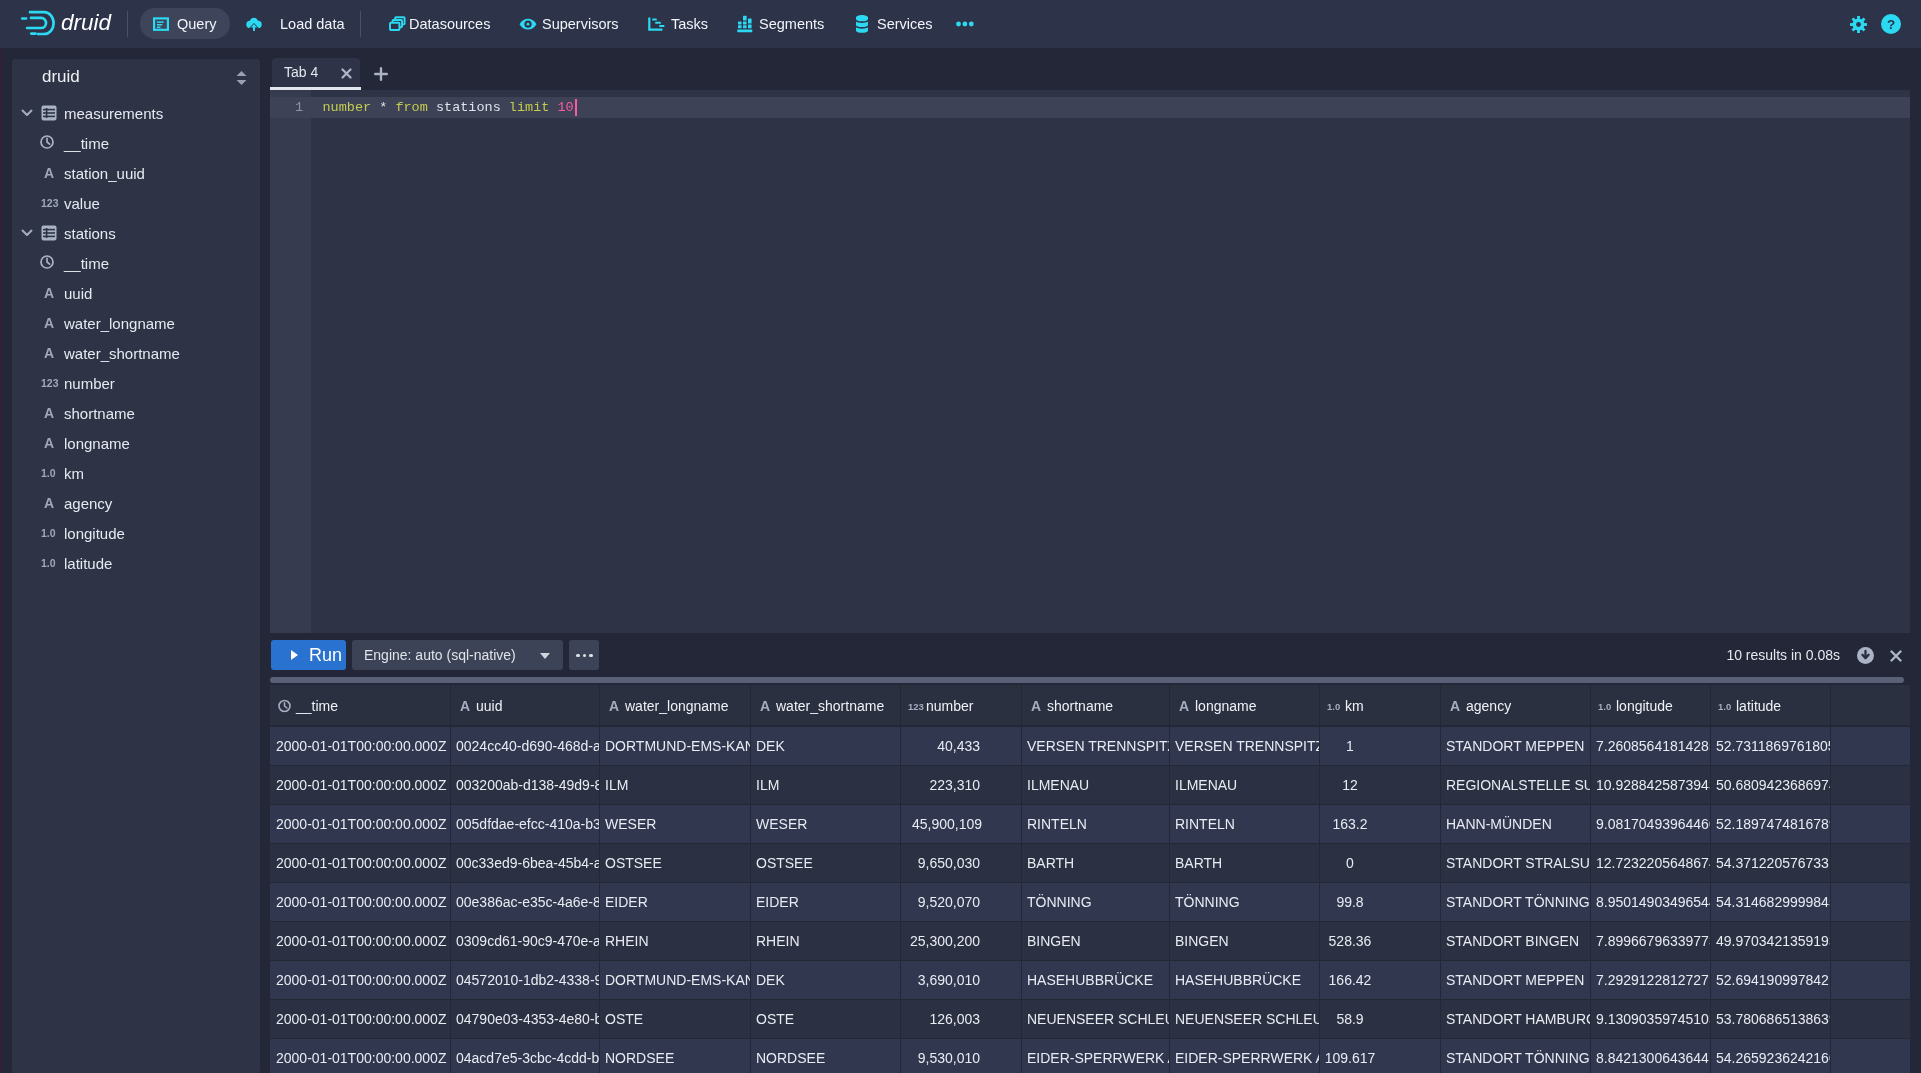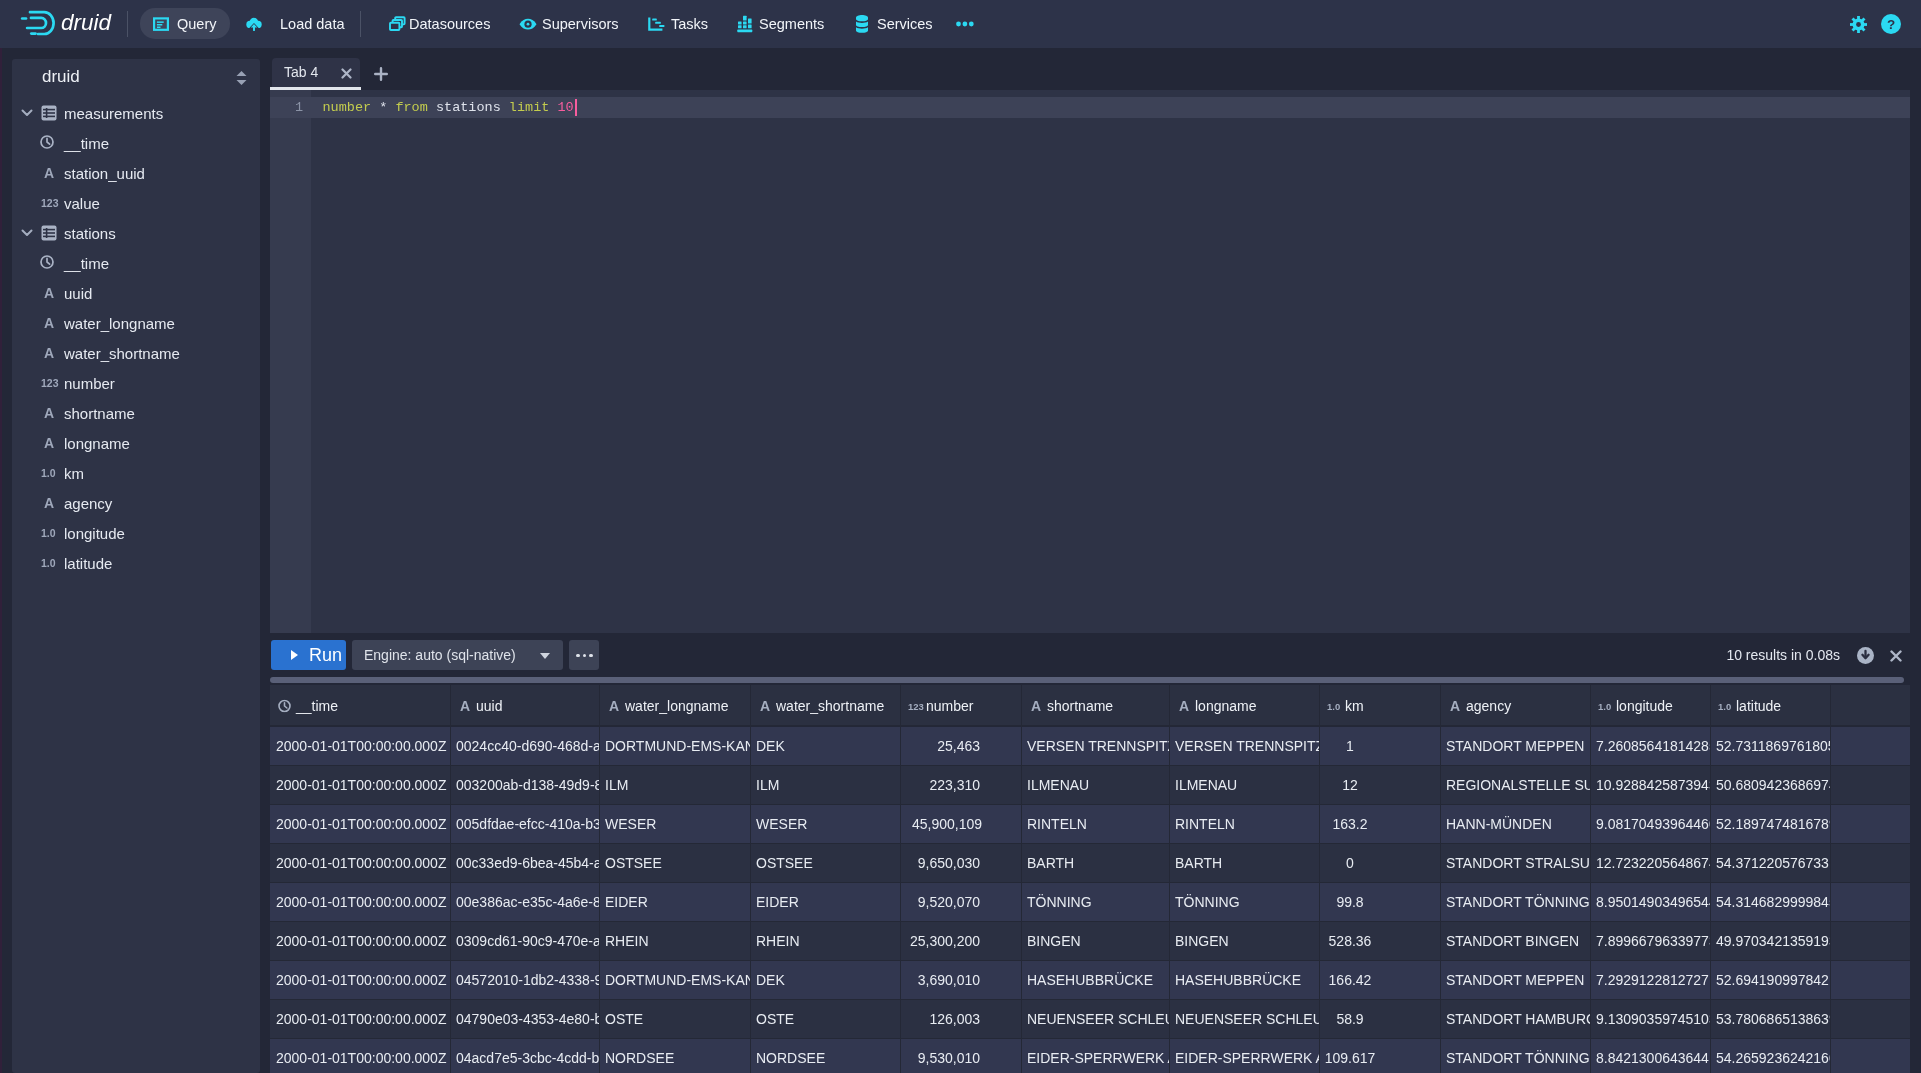--- a/index.html
+++ b/index.html
@@ -421,21 +421,21 @@
         <div class="cell" style="left:180px;width:149px;">
           <span class="cv">0024cc40-d690-468d-a1b2-7c9e5f3a8d21</span>
         </div>
         <div class="cell" style="left:329px;width:151px;">
           <span class="cv">DORTMUND-EMS-KANAL</span>
         </div>
         <div class="cell" style="left:480px;width:150px;">
           <span class="cv">DEK</span>
         </div>
         <div class="cell cellr" style="left:630px;width:121px;">
-          <span class="cv">25,463</span>
+          <span class="cv">40,433</span>
         </div>
         <div class="cell" style="left:751px;width:148px;">
           <span class="cv">VERSEN TRENNSPITZE OW</span>
         </div>
         <div class="cell" style="left:899px;width:150px;">
           <span class="cv">VERSEN TRENNSPITZE OW</span>
         </div>
         <div class="cell cellc" style="left:1049px;width:121px;">
           <span class="cv">1</span>
         </div>

